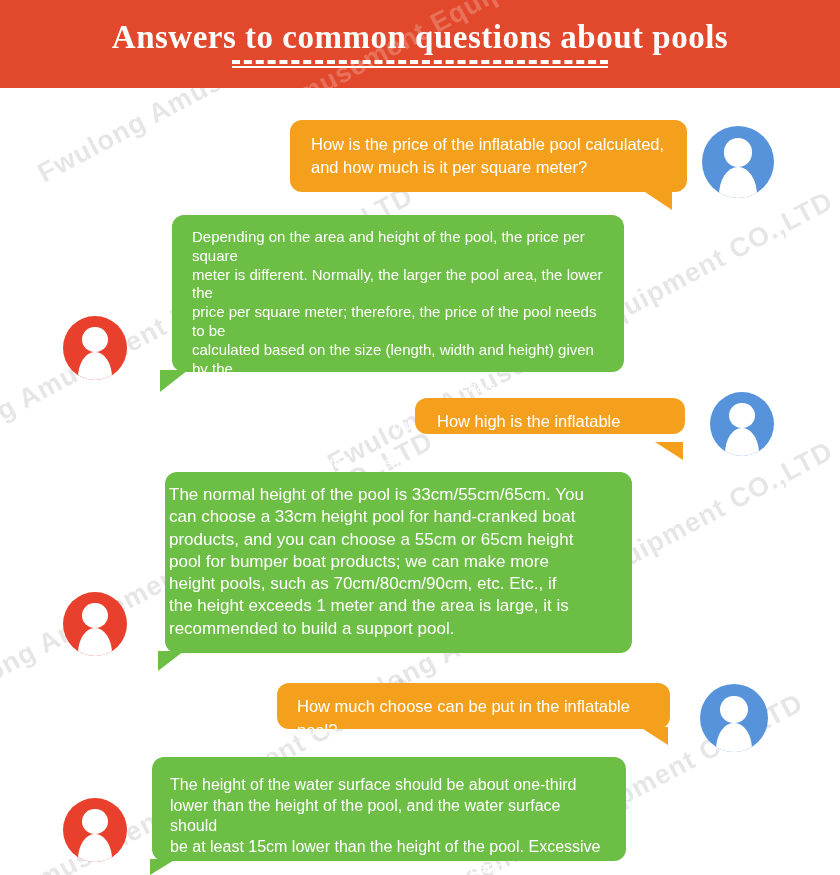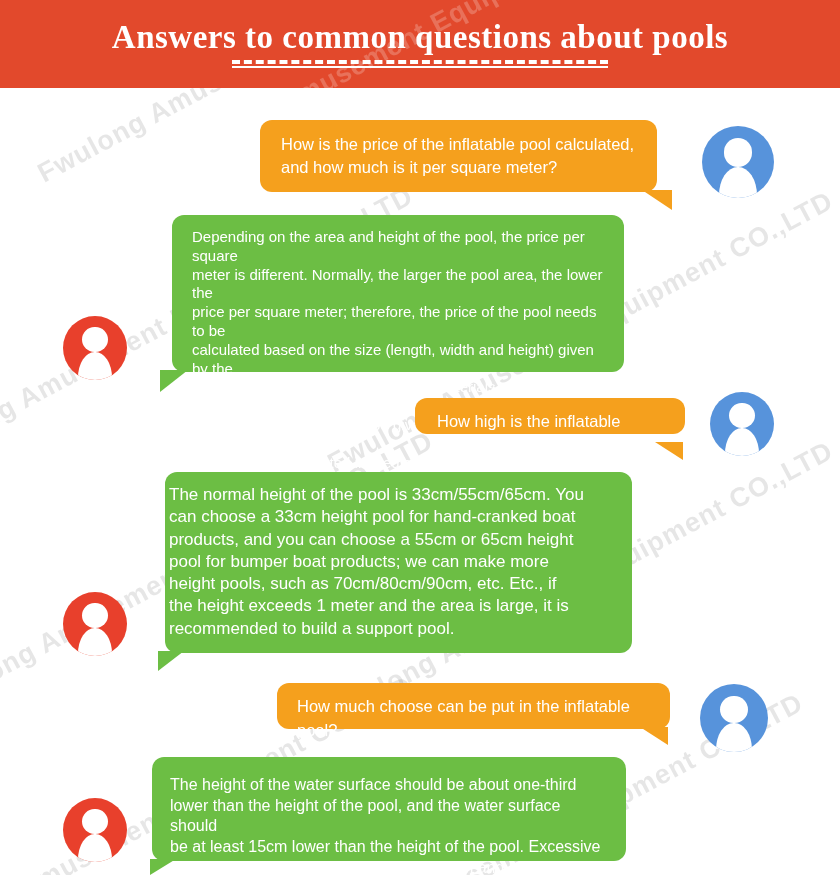--- a/index.html
+++ b/index.html
@@ -113,21 +113,21 @@
   <span class="wm" style="left:300px;top:952px;">Fwulong Amusement Equipment CO.,LTD</span>
   <span class="wm" style="left:-90px;top:935px;">Fwulong Amusement Equipment CO.,LTD</span>
 
   <div class="header">
     <span class="wm wm-light" style="left:170px;top:150px;">Fwulong Amusement Equipment CO.,LTD</span>
     <h1 class="page-title">Answers to common questions about pools</h1>
     <div class="title-underline-dashes"></div>
     <div class="title-underline-solid"></div>
   </div>
 
-  <div class="bubble q-bubble" style="left:260px;top:120px;width:397px;height:72px;padding:13px 21px;font-size:16.5px;line-height:23px;">
+  <div class="bubble q-bubble" style="left:290px;top:120px;width:397px;height:72px;padding:13px 21px;font-size:16.5px;line-height:23px;">
     <div class="txt">How is the price of the inflatable pool calculated,
 and how much is it per square meter?</div>
   </div>
   <div class="tail tail-right" style="left:642px;top:190px;width:30px;height:20px;"></div>
   <div class="avatar avatar-blue" style="left:702px;top:126px;width:72px;height:72px;">
     <div class="p-head"></div>
     <div class="p-body"></div>
   </div>
 
   <div class="bubble a-bubble" style="left:172px;top:215px;width:452px;height:157px;padding:13px 20px;font-size:15px;line-height:18.8px;">

